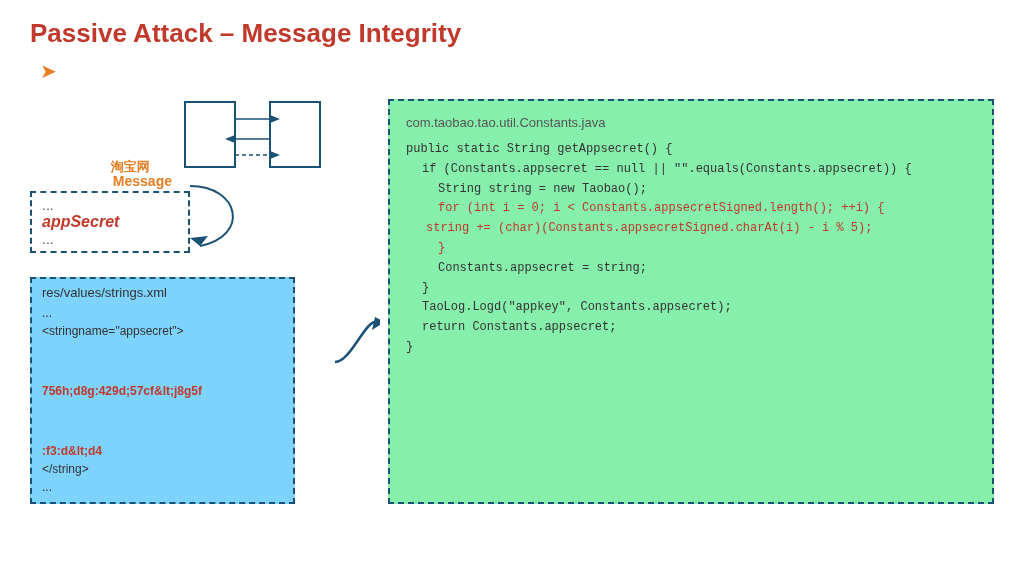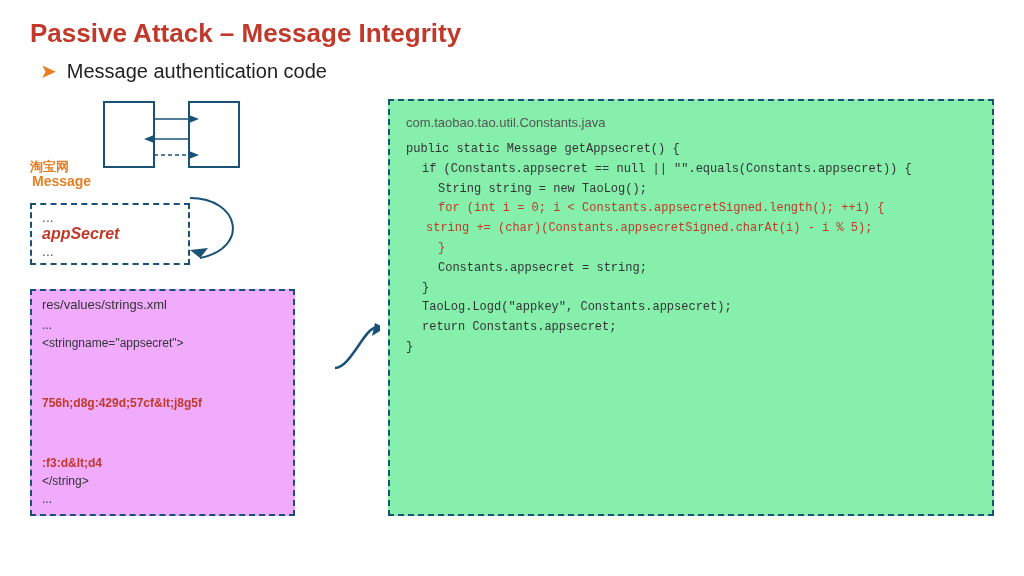--- a/index.html
+++ b/index.html
@@ -51,22 +51,23 @@
       flex-direction: column;
       width: 310px;
       min-width: 290px;
       position: relative;
       margin-top: 8px;
     }
     
     .taobao-logo {
       display: flex;
       align-items: flex-end;
-      margin-bottom: 16px;
-      position: relative;
+      margin-bottom: 4px;
+      position: relative;
+      justify-content: flex-end;
     }
     .taobao-icon {
       font-size: 13px;
       color: #e67e22;
       font-weight: bold;
       line-height: 1;
     }
     .taobao-text {
       color: #e67e22;
       font-size: 14px;
@@ -91,21 +92,21 @@
       color: #c0392b;
       font-size: 16px;
       font-weight: bold;
       font-style: italic;
     }
     
     .resvalues-box {
       border: 2px dashed #1a5276;
       padding: 6px 10px;
       width: 265px;
-      background: #f0abfc;
+      background: #7dd3fc;
       margin-top: 10px;
     }
     .resvalues-title {
       color: #333;
       font-size: 13px;
       margin-bottom: 4px;
     }
     .resvalues-content {
       font-size: 12px;
       color: #333;
@@ -152,21 +153,20 @@
     }
   </style>
 </head>
 <body>
 
 <div class="page">
   <div class="main-title">Passive Attack – Message Integrity</div>
 
   <div class="subtitle-row">
     <span class="arrow-bullet">➤</span>
-    <span class="subtitle">Message authentication code</span>
   </div>
 
   <div class="content-area">
 
     <div class="left-panel">
 
       <div class="taobao-logo">
         <div>
           <div class="taobao-icon">
             <span>淘宝网</span>
@@ -220,23 +220,23 @@
     <div style="position:relative;display:flex;align-items:center;margin-top:80px;margin-left:-10px;margin-right:-10px;">
       <svg width="50" height="60">
         <path d="M5,50 C20,50 35,10 45,10" fill="none" stroke="#1a5276" stroke-width="2.5"></path>
         <polygon points="45,5 55,10 42,18" fill="#1a5276"></polygon>
       </svg>
     </div>
 
     <div class="right-panel">
       <div class="code-filename">com.taobao.tao.util.Constants.java</div>
       <div class="code-block">
-        <div>public static Message getAppsecret() {</div>
+        <div>public static String getAppsecret() {</div>
         <div class="indent1">    if (Constants.appsecret == null || "".equals(Constants.appsecret)) {</div>
-        <div class="indent2">        String string = new TaoLog();</div>
+        <div class="indent2">        String string = new Taobao();</div>
         <div class="indent2 red">        for (int i = 0; i &lt; Constants.appsecretSigned.length(); ++i) {</div>
         <div class="indent3 red">            string += (char)(Constants.appsecretSigned.charAt(i) - i % 5);</div>
         <div class="indent2 red">        }</div>
         <div class="indent2">        Constants.appsecret = string;</div>
         <div class="indent1">    }</div>
         <div class="indent1">    TaoLog.Logd("appkey", Constants.appsecret);</div>
         <div class="indent1">    return Constants.appsecret;</div>
         <div>}</div>
       </div>
     </div>

